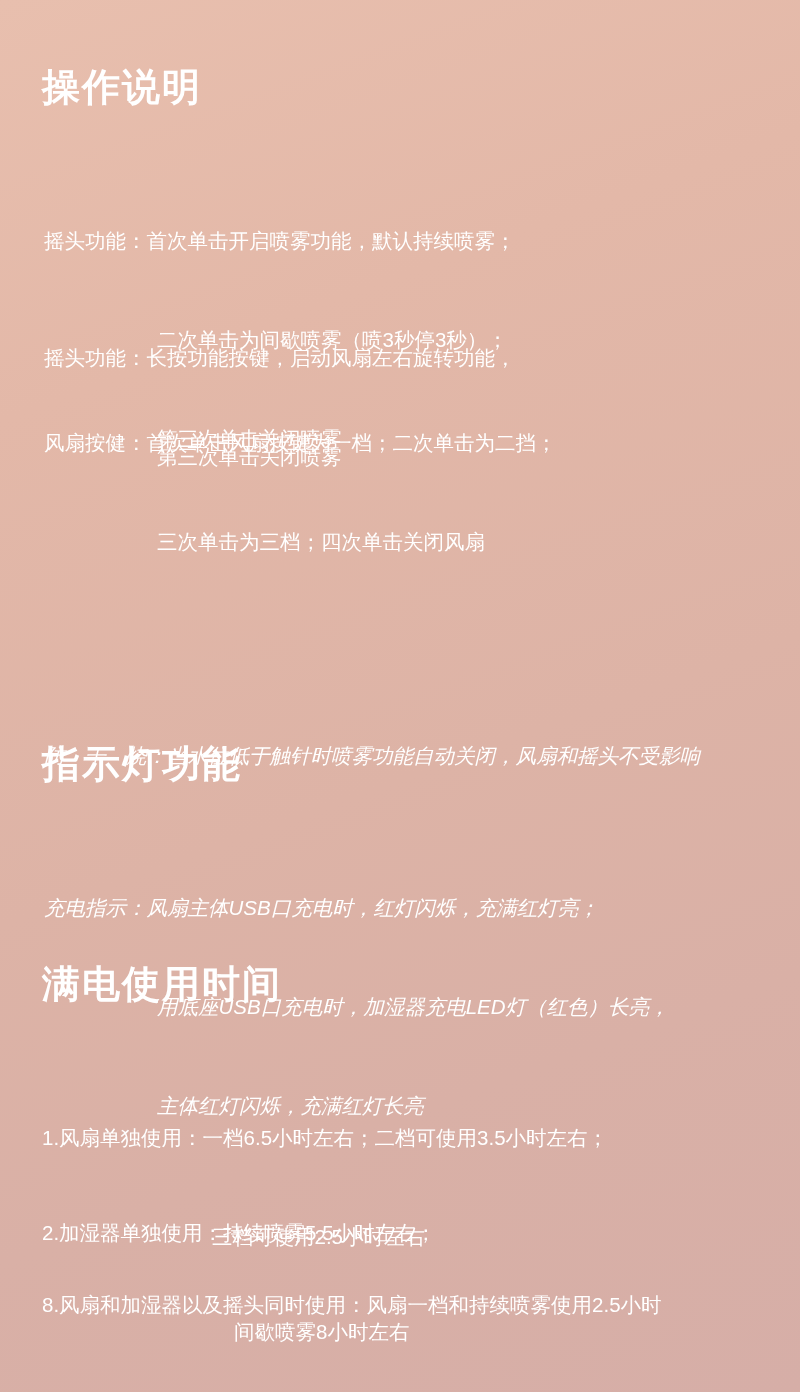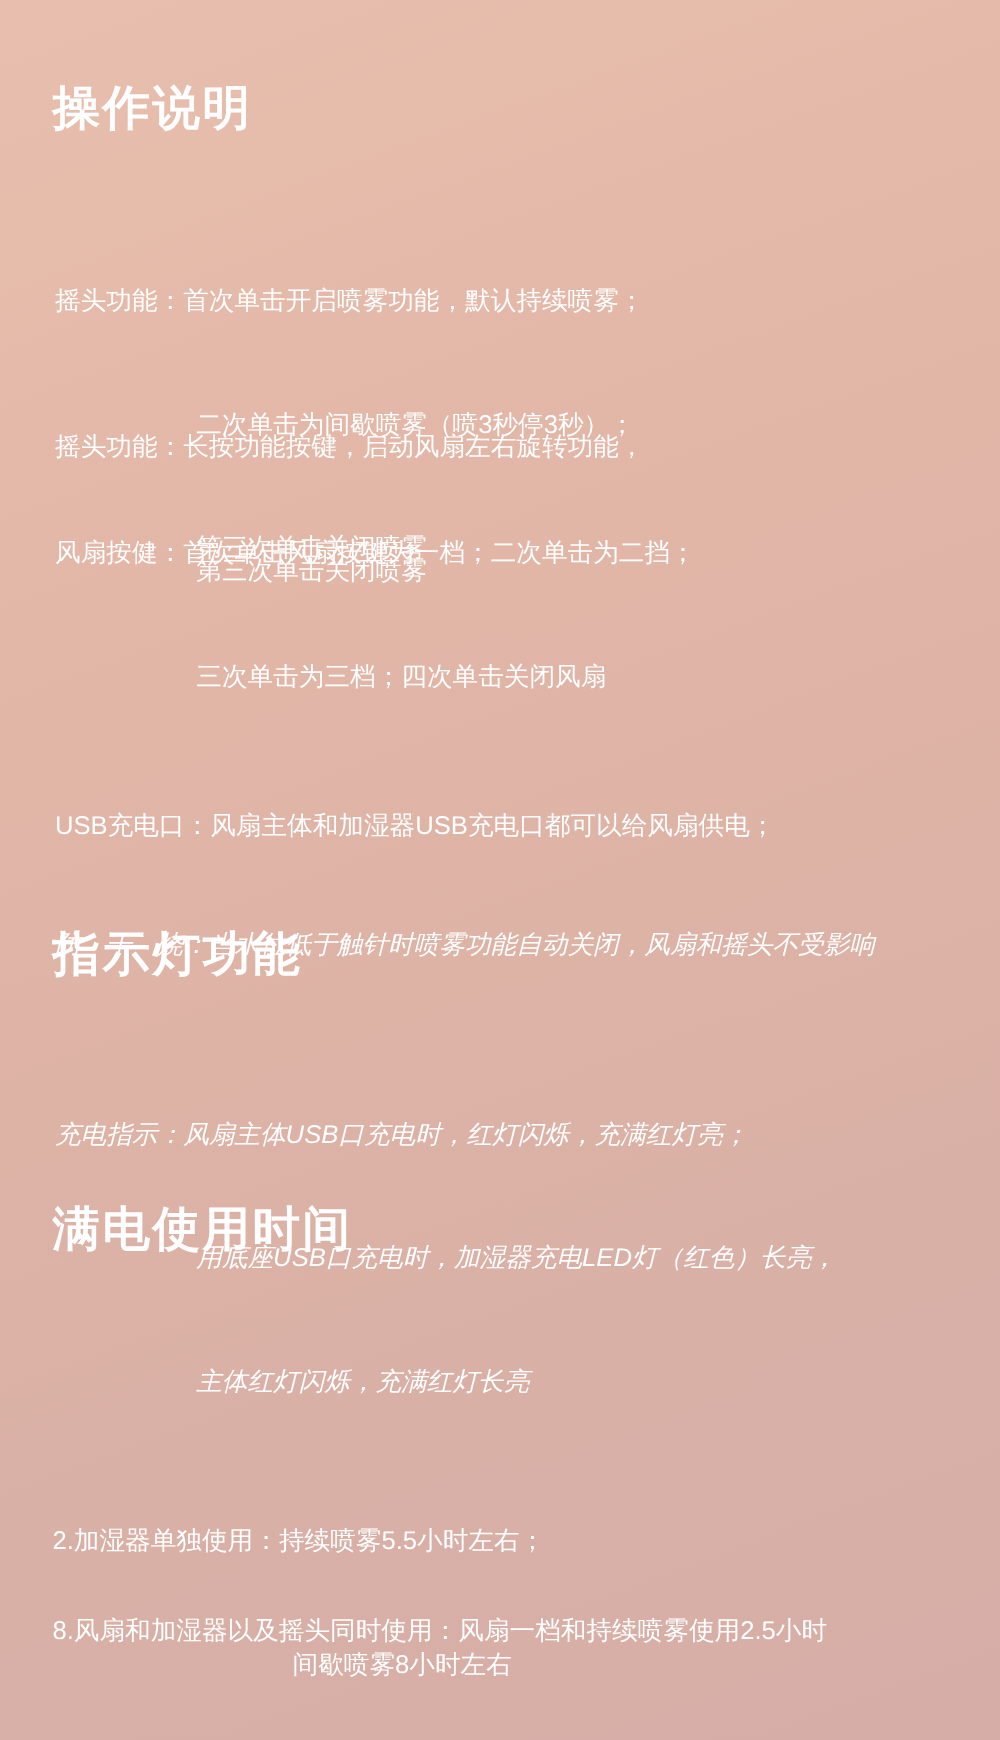--- a/index.html
+++ b/index.html
@@ -80,37 +80,40 @@
     <div class="row"><span class="indent1" style="width:113px"></span><span>第三次单击关闭喷雾</span></div>
   </div>
 
   <div class="block op-3">
     <div class="row"><span class="lbl">风扇按健：</span><span>首次单击风扇按键为一档；二次单击为二挡；</span></div>
     <div class="row"><span class="indent1" style="width:113px"></span><span>三次单击为三档；四次单击关闭风扇</span></div>
   </div>
 
 
   <div class="block op-5">
-    <div class="row"><span class="lbl">USB充电口：</span><span>风扇主体和加湿器USB充电口都可以给风扇供电；</span></div>
   </div>
 
   <div class="block op-6">
     <div class="row"><span class="lbl">防　干　烧：</span><span>当水位低于触针时喷雾功能自动关闭，风扇和摇头不受影响</span></div>
   </div>
 
   <div class="section-title title-2">指示灯功能</div>
 
   <div class="block ind-1">
     <div class="row"><span class="lbl">充电指示：</span><span>风扇主体USB口充电时，红灯闪烁，充满红灯亮；</span></div>
     <div class="row"><span class="indent1" style="width:113px"></span><span>用底座USB口充电时，加湿器充电LED灯（红色）长亮，</span></div>
     <div class="row"><span class="indent1" style="width:113px"></span><span>主体红灯闪烁，充满红灯长亮</span></div>
   </div>
 
   <div class="section-title title-3">满电使用时间</div>
 
+  <div class="block use-1">
+    <div class="row"><span class="lbl">1.风扇单独使用：</span><span>一档6.5小时左右；二档可使用3.5小时左右；</span></div>
+    <div class="row"><span class="indent1" style="width:170px"></span><span>三档可使用2.5小时左右</span></div>
+  </div>
 
   <div class="block use-2">
     <div class="row"><span class="lbl">2.加湿器单独使用：</span><span>持续喷雾5.5小时左右；</span></div>
     <div class="row"><span class="indent1" style="width:192px"></span><span>间歇喷雾8小时左右</span></div>
   </div>
 
   <div class="block use-3">
     <div class="row"><span class="lbl">8.风扇和加湿器以及摇头同时使用：</span><span>风扇一档和持续喷雾使用2.5小时</span></div>
     <div class="row"><span class="indent1" style="width:345px"></span></div>
     

